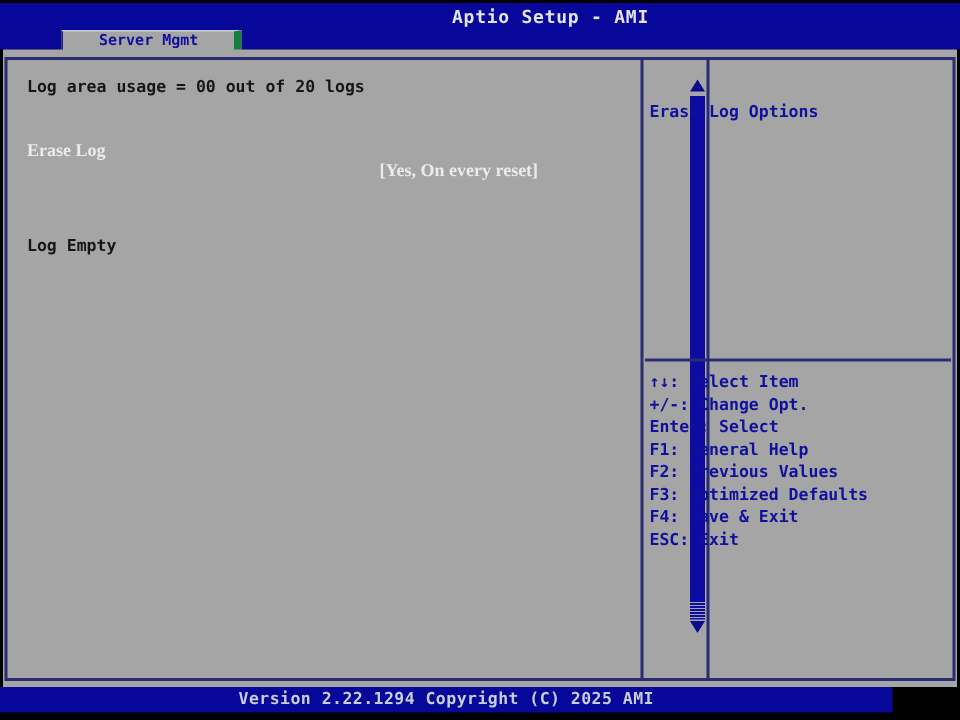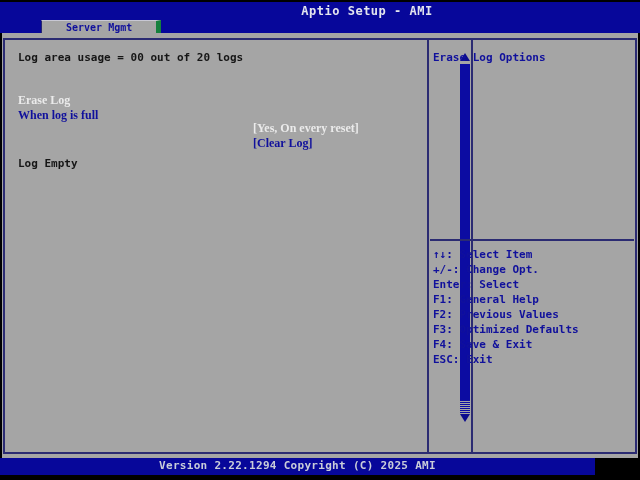--- a/index.html
+++ b/index.html
@@ -17,32 +17,32 @@
   
   .main{position:absolute;left:2px;top:33px;width:636px;height:425px;background:#a5a5a5;}
   .panel{position:absolute;box-sizing:border-box;border:2px solid #2b2b72;top:5px;height:416px;}
   .panel-left{left:1px;width:470px;}
   .panel-right{left:425px;width:210px;}
   .line{position:absolute;height:13px;font-size:11px;line-height:13px;white-space:pre;}
   .ink{color:#161616;}
   .blue{color:#10109c;}
   .sel{color:#ebebeb;}
   .opt-label{position:absolute;left:13px;}
-  .opt-value{position:absolute;left:248px;margin-top:15px;}
+  .opt-value{position:absolute;left:248px;}
   .opt-row{position:absolute;left:0;width:100%;height:13px;font-size:12px;line-height:13px;white-space:pre;font-family:Liberation Serif, serif;}
   
   .sb-up,.sb-down{position:absolute;width:0;height:0;border-left:5px solid transparent;
                   border-right:5px solid transparent;}
   .sb-up{right:1px;top:13px;border-bottom:8px solid #0c0c8c;}
   .sb-down{right:1px;top:374px;border-top:8px solid #0c0c8c;}
   .sb-thumb{position:absolute;right:1px;top:24px;width:10px;height:336px;background:#0c0ca2;}
   .sb-hatch{position:absolute;right:1px;top:360px;width:10px;height:13px;
             background:repeating-linear-gradient(0deg,#0c0ca2 0 1px,#a5a5a5 1px 2px);}
   
-  .help-title{position:absolute;left:4px;top:11px;font-size:11px;line-height:13px;color:#10109c;white-space:pre;}
+  .help-title{position:absolute;left:4px;top:28px;font-size:11px;line-height:13px;color:#10109c;white-space:pre;}
   .divider{position:absolute;left:1px;right:1px;top:199px;height:2px;background:#2b2b72;}
   .hotkeys{position:absolute;left:4px;top:207px;font-size:11px;color:#10109c;}
   .hotkeys div{height:15px;line-height:15px;white-space:pre;}
   
   .footer{position:absolute;left:0;top:458px;width:595px;height:17px;background:#07079a;
           color:#c9cdd9;text-align:center;font-size:11px;line-height:16px;letter-spacing:.3px;}
 </style>
 </head>
 <body>
 
@@ -59,24 +59,20 @@
   <div class="main">
 
     <div class="panel panel-left">
       <div class="line ink" style="left:13px;top:11px;">Log area usage = 00 out of 20 logs</div>
 
       <div class="opt-row" style="top:41px;">
         <span class="opt-label sel">Erase Log</span>
         <span class="opt-value sel">[Yes, On every reset]</span>
       </div>
 
-      <div class="opt-row" style="top:56px;">
-        <span class="opt-label blue">When log is full</span>
-        <span class="opt-value blue">[Clear Log]</span>
-      </div>
 
       <div class="line ink" style="left:13px;top:117px;">Log Empty</div>
 
       <div>
         <div class="sb-up"></div>
         <div class="sb-thumb"></div>
         <div class="sb-hatch"></div>
         <div class="sb-down"></div>
       </div>
     </div>

